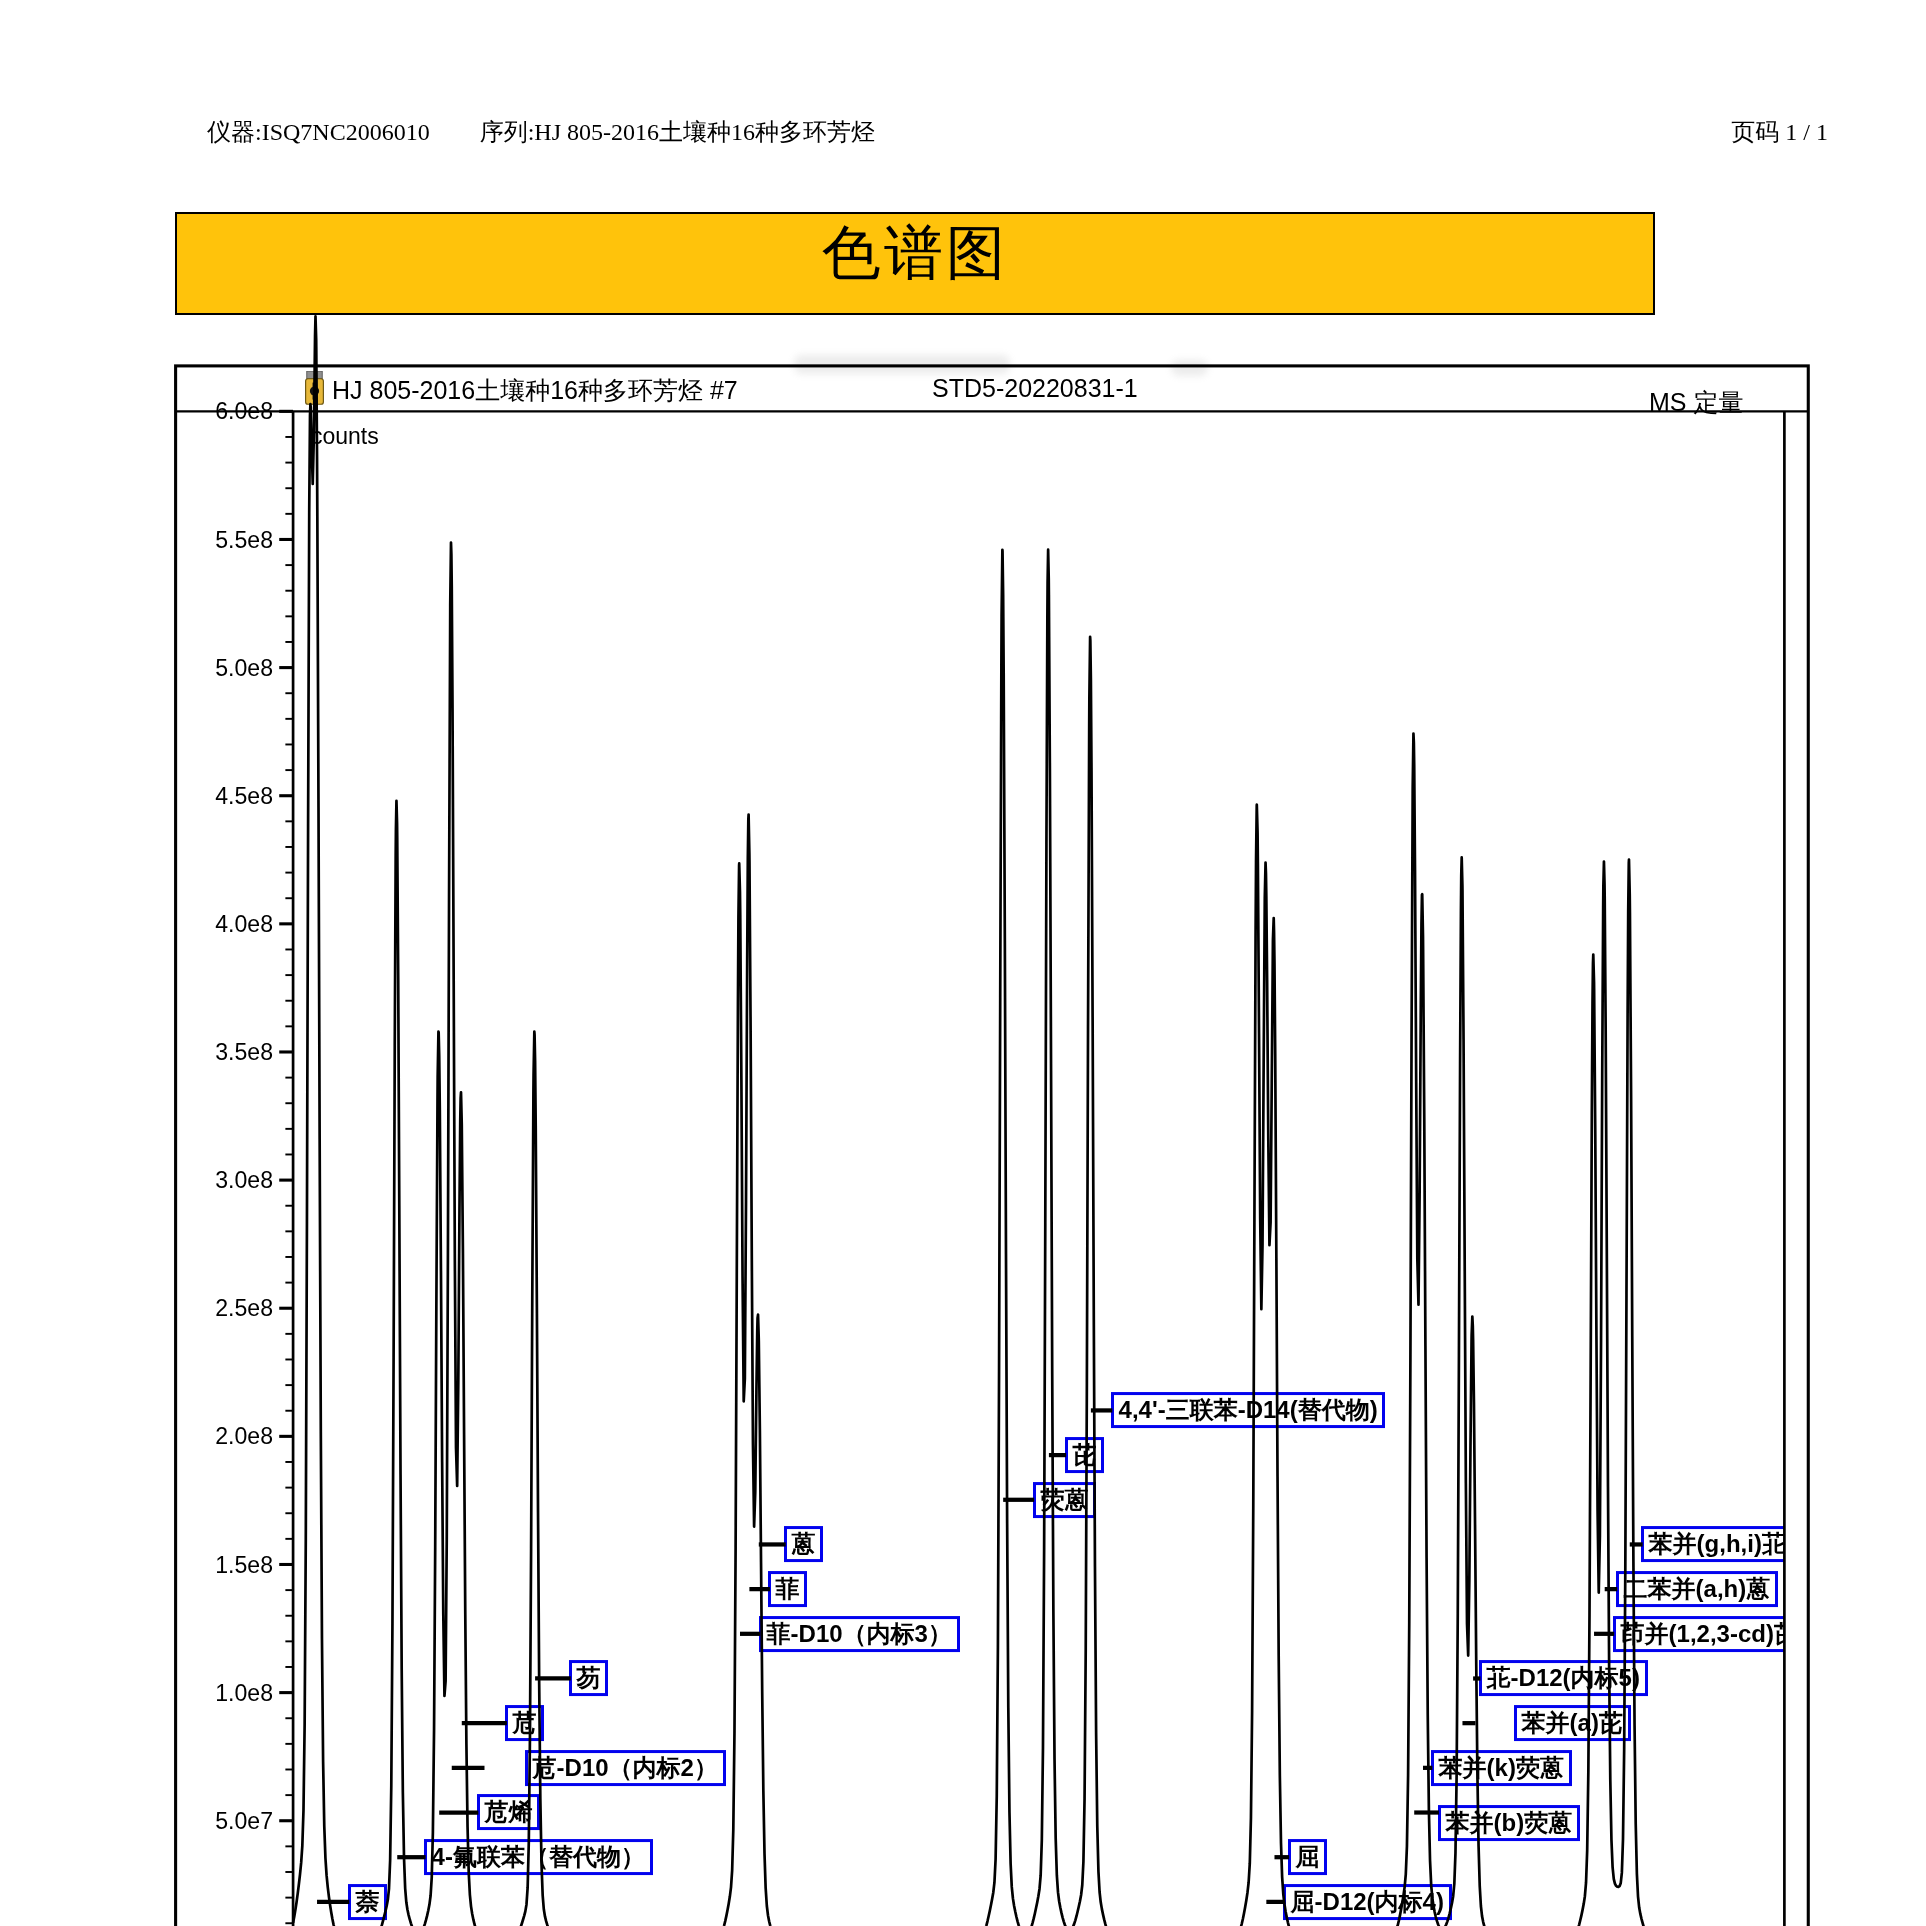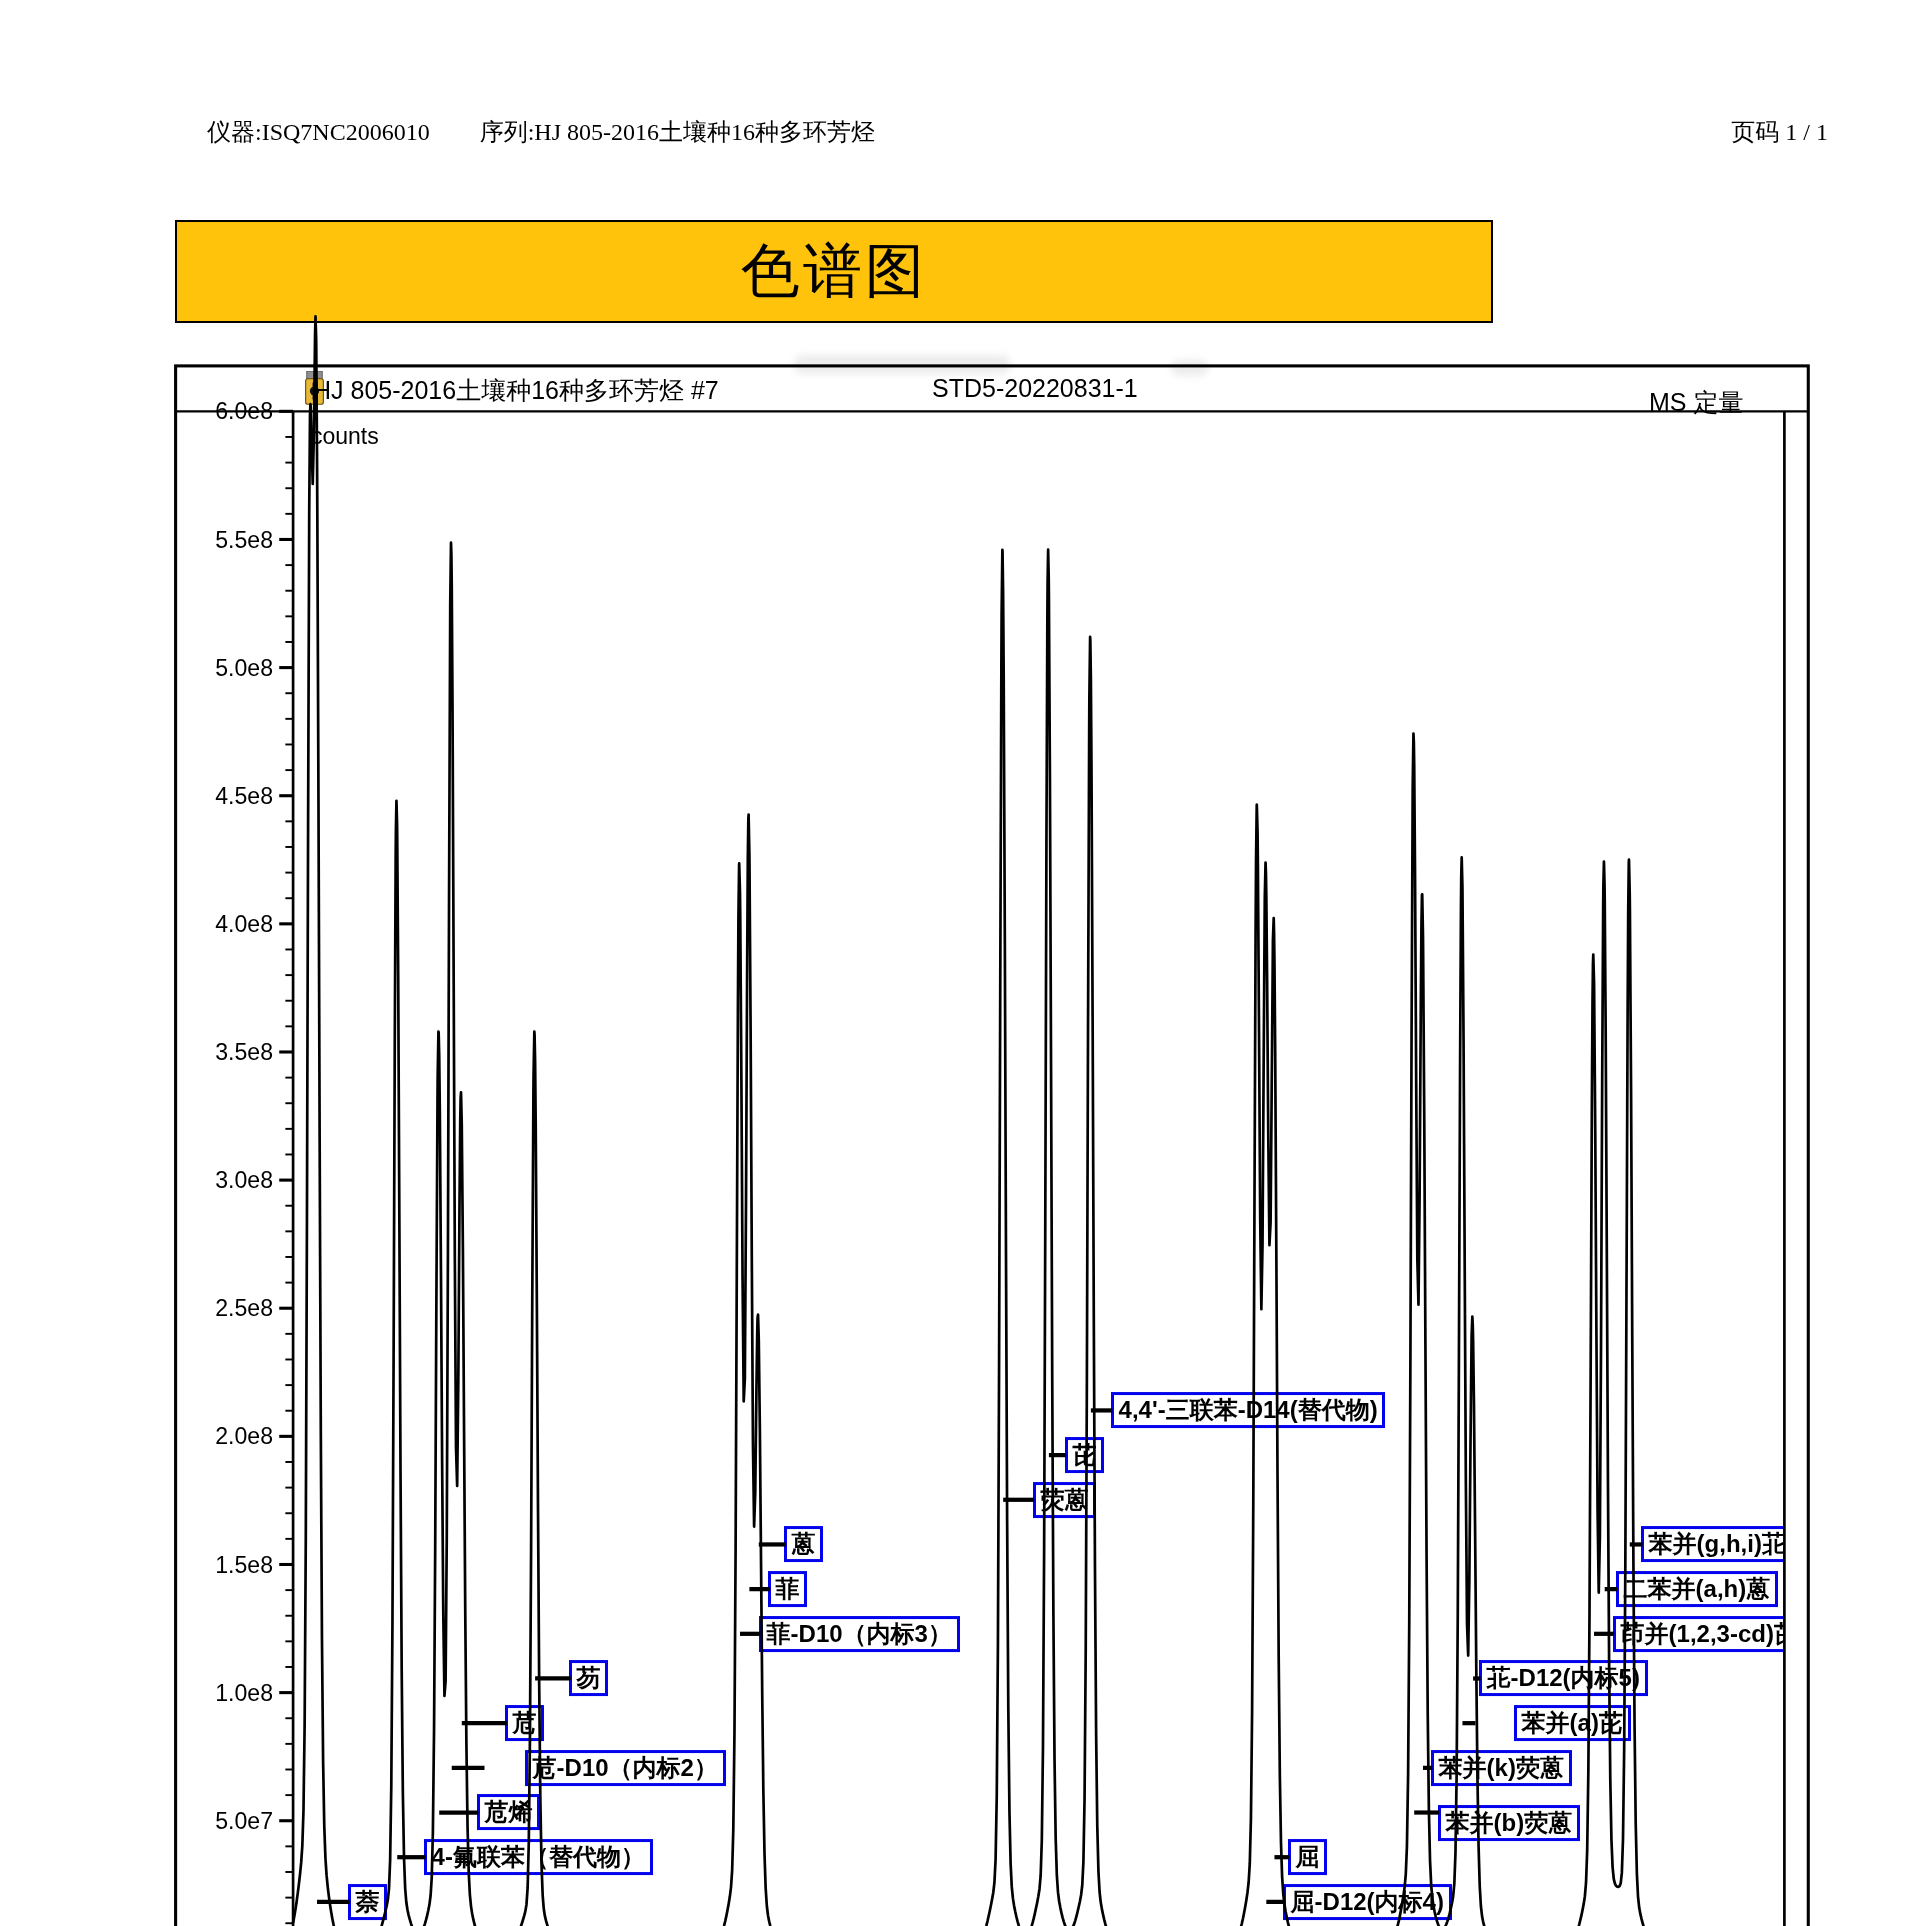--- a/index.html
+++ b/index.html
@@ -5,26 +5,26 @@
   html,body{margin:0;padding:0;background:#ffffff;}
   body{width:1965px;height:2542px;position:relative;font-family:"Liberation Sans",sans-serif;color:#000;}
   .abs{position:absolute;}
 
   
   .page-header{left:175px;top:116px;width:1633px;font:24px "Liberation Serif",serif;white-space:nowrap;margin-left:32px;}
   .hdr-gap{display:inline-block;width:50px;}
   .page-num{position:absolute;right:12px;top:0;font:24px "Liberation Serif",serif;}
 
   
-  .banner{left:175px;top:220px;width:1318px;height:103px;background:#ffc30b;border:2.7px solid #000;box-sizing:border-box;
-          display:flex;align-items:center;justify-content:center;}
+  .banner{left:175px;top:212px;width:1480px;height:103px;background:#ffc30b;border:2.7px solid #000;box-sizing:border-box;
+          display:flex;align-items:flex-start;justify-content:center;}
   .banner span{font:400 59px "Liberation Serif",serif;letter-spacing:3.1px;}
 
   
-  .chart-title{left:313px;top:374px;font:25px "Liberation Sans",sans-serif;white-space:nowrap;}
+  .chart-title{left:332px;top:374px;font:25px "Liberation Sans",sans-serif;white-space:nowrap;}
   .chart-inj{left:932px;top:374px;font:25px "Liberation Sans",sans-serif;}
   .chart-mode{left:1649px;top:386px;font:25px "Liberation Sans",sans-serif;}
   .counts-lbl{left:311px;top:423px;font:23px "Liberation Sans",sans-serif;}
 
   
   .vial{left:304px;top:371px;width:21px;height:34px;}
 
   
   #plot-labels{left:293px;top:411px;width:1492px;height:1838px;overflow:hidden;z-index:2;}
   .peak-label{position:absolute;transform:translateY(-50%);border:3.1px solid #0202ee;background:#fff;

